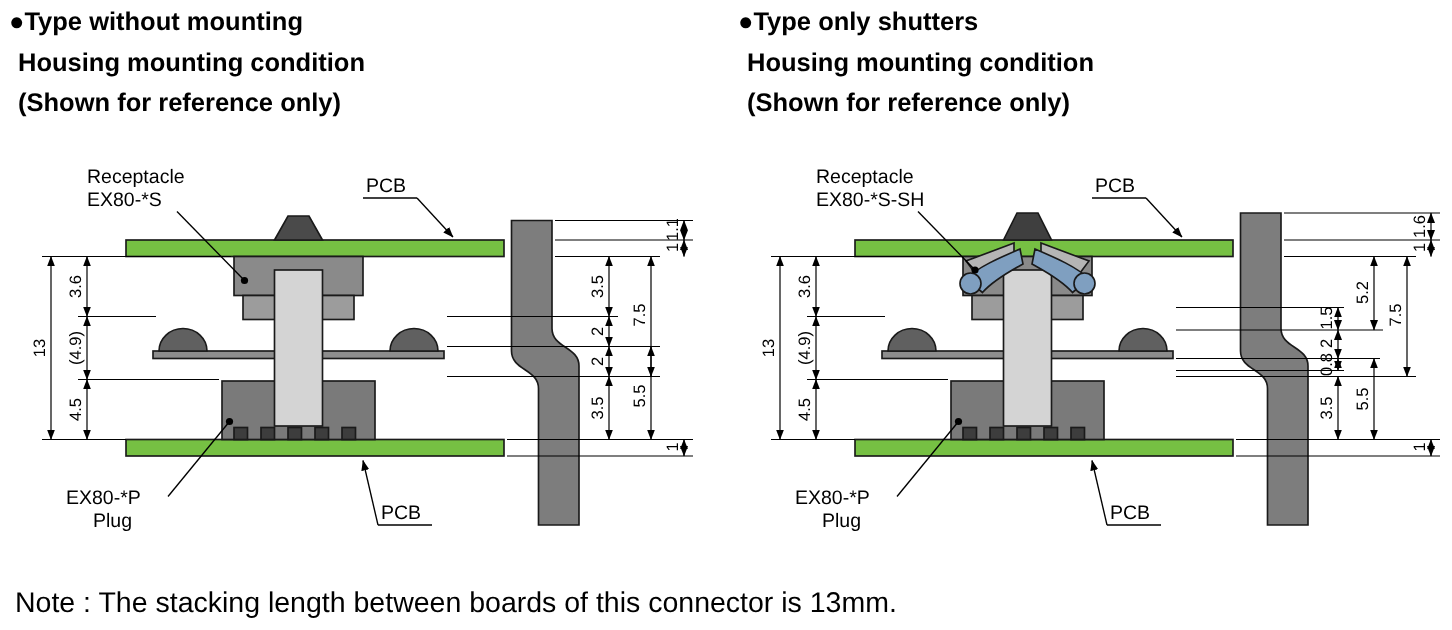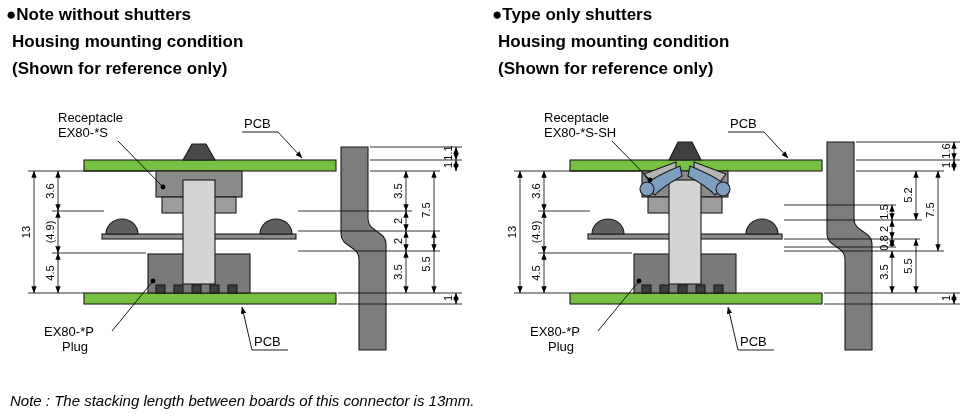--- a/index.html
+++ b/index.html
@@ -7,38 +7,38 @@
     width:968px;height:420px;background:#ffffff;overflow:hidden;
     font-family:"Liberation Sans",sans-serif;color:#000;
   }
   .page{position:relative;width:968px;height:420px;}
   .panel{position:absolute;top:4px;width:482px;}
   .panel.left{left:6px;}
   .panel.right{left:492px;}
   .h1{font-size:17px;font-weight:bold;line-height:22px;}
   .h2{font-size:17px;font-weight:bold;line-height:22px;margin:5px 0 0 6px;}
   svg.diagram{display:block;margin-top:8px;font-family:"Liberation Sans",sans-serif;}
-  .note{position:absolute;left:10px;top:392px;font-size:15px;font-style:italic;}
+  .note{position:absolute;left:10px;top:392px;font-size:19px;}
 </style>
 </head>
 <body>
 
 <svg width="0" height="0" style="position:absolute" aria-hidden="true">
   <defs>
     <marker id="arw" viewBox="0 0 10 10" refX="9.5" refY="5" markerWidth="7" markerHeight="7" orient="auto-start-reverse" markerUnits="userSpaceOnUse">
       <path d="M0,1.2 L10,5 L0,8.8 Z" fill="#000"></path>
     </marker>
   </defs>
 </svg>
 
 <div class="page">
 
   <section class="panel left">
     <div class="h1">
-      <span>●</span><span>Note without shutters</span>
+      <span>●</span><span>Type without mounting</span>
     </div>
     <div class="h2">Housing mounting condition</div>
     <div class="h2">(Shown for reference only)</div>
 
     <svg class="diagram" viewBox="0 0 480 275" width="480" height="275">
       <g stroke="#1a1a1a" stroke-width="1.1">
         <path d="M335,59 H362 V131 C362,144 380,143 380,156 V262 H353 V171 C353,158 335,159 335,146 Z" fill="#7d7d7d"></path>
         <rect x="78" y="72" width="252" height="11" fill="#76c043"></rect>
         <rect x="78" y="205" width="252" height="11" fill="#76c043"></rect>
         <polygon points="177,72 186,56 200,56 209,72" fill="#4a4a4a"></polygon>

